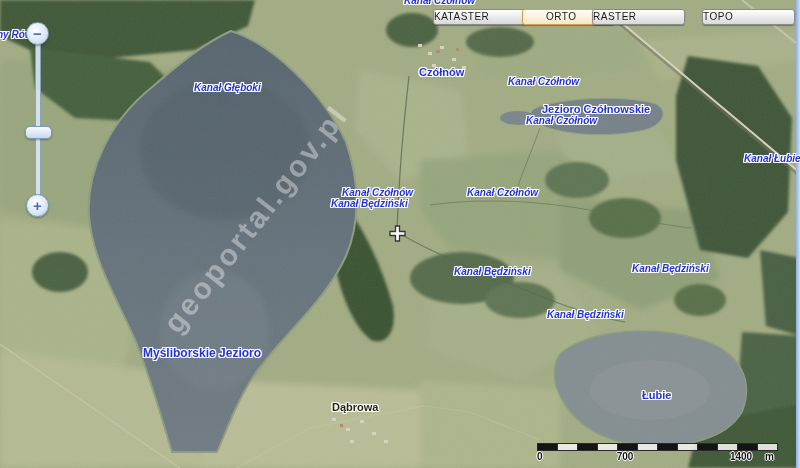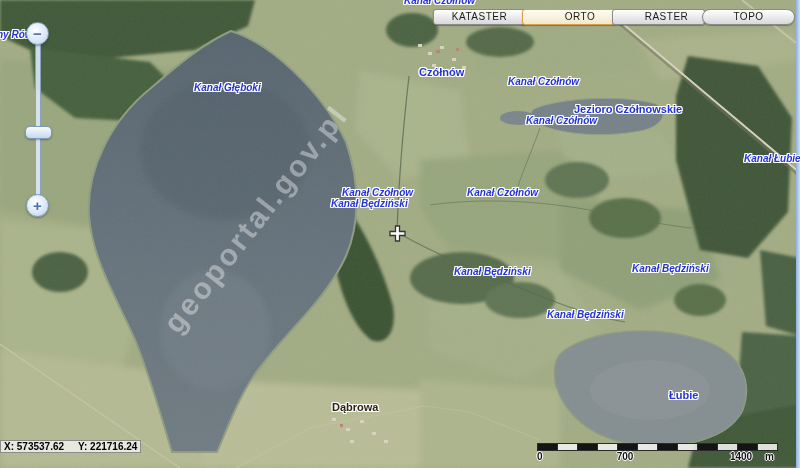--- a/index.html
+++ b/index.html
@@ -24,21 +24,21 @@
   
   #watermark{position:absolute;left:170px;top:312px;transform:rotate(-52deg);
        transform-origin:0 50%;font-size:30px;font-weight:bold;letter-spacing:3px;
        color:rgba(255,255,255,.38);z-index:4;pointer-events:none;}
 
   
   .btn{position:absolute;top:9px;width:93px;height:16px;z-index:10;
        border:1px solid #8a8a8a;border-radius:3px;
        background:linear-gradient(#ffffff,#d8d8d8);
        font-family:"Liberation Sans",sans-serif;font-size:10px;color:#1a1a1a;
-       text-align:center;line-height:14px;padding:0;letter-spacing:.5px;
+       text-align:left;line-height:14px;padding:0;letter-spacing:.5px;
        box-shadow:0 1px 1px rgba(0,0,0,.3);cursor:pointer;}
   .btn.active{border:1px solid #d89c4a;background:linear-gradient(#fffdf2,#f2e7cb);}
 
   
   #zoomctl{position:absolute;left:25px;top:22px;width:27px;height:200px;z-index:10;}
   #ztrack{position:absolute;left:10px;top:11px;width:4px;height:180px;
        background:rgba(219,233,247,.9);border:1px solid rgba(125,150,185,.85);border-radius:2px;}
   .zbtn{position:absolute;left:1px;width:23px;height:23px;border-radius:50%;
        background:radial-gradient(circle at 40% 35%,#ffffff,#dbe8f6 55%,#b9cfe8);
        border:1px solid #7f9ab9;color:#4b6fae;font:bold 15px/21px "Liberation Sans",sans-serif;
@@ -178,52 +178,50 @@
       <rect width="800" height="468" filter="url(#grainf)" opacity="0.08"></rect>
     </svg>
 
     <div id="watermark">geoportal.gov.pl</div>
 
     <div class="lbl canal" style="left:-3px;top:29px;">ny Rów</div>
     <div class="lbl canal" style="left:404px;top:-5px;">Kanał Czółnów</div>
     <div class="lbl canal" style="left:194px;top:61px;margin-top:21px;">Kanał Głęboki</div>
     <div class="lbl town" style="left:419px;top:66px;">Czółnów</div>
     <div class="lbl canal" style="left:508px;top:76px;">Kanał Czółnów</div>
-    <div class="lbl lake" style="left:542px;top:103px;margin-left:32px;">Jezioro Czółnowskie</div>
+    <div class="lbl lake" style="left:542px;top:103px;">Jezioro Czółnowskie</div>
     <div class="lbl canal" style="left:526px;top:115px;">Kanał Czółnów</div>
     <div class="lbl canal" style="left:744px;top:153px;">Kanał Łubie</div>
     <div class="lbl canal" style="left:342px;top:187px;">Kanał Czółnów</div>
     <div class="lbl canal" style="left:331px;top:198px;">Kanał Będziński</div>
     <div class="lbl canal" style="left:467px;top:187px;">Kanał Czółnów</div>
     <div class="lbl canal" style="left:454px;top:266px;">Kanał Będziński</div>
     <div class="lbl canal" style="left:632px;top:263px;">Kanał Będziński</div>
     <div class="lbl canal" style="left:547px;top:309px;">Kanał Będziński</div>
+    <div class="lbl lake-lg" style="left:143px;top:346px;">Myśliborskie Jezioro</div>
     <div class="lbl town-dark" style="left:324px;top:401px;">Dąbrowa</div>
-    <div class="lbl lake" style="left:642px;top:389px;margin-left:27px;">Łubie</div>
+    <div class="lbl lake" style="left:642px;top:389px;">Łubie</div>
 
     <svg id="crosshair" width="17" height="17">
       <path d="M6.5,1 h4 v5.5 h5.5 v4 h-5.5 v5.5 h-4 v-5.5 h-5.5 v-4 h5.5 z" fill="#ffffff" stroke="#333333" stroke-width="1.3"></path>
     </svg>
   </div>
 
   <button class="btn" style="left:433px;">KATASTER</button>
   <button class="btn active" style="left:522px;padding-left:23px;">ORTO</button>
-  <button class="btn" style="left:612px;padding-left:16px;">RASTER</button>
-  <button class="btn" style="left:702px;border-radius:8px;">TOPO</button>
+  <button class="btn" style="left:592px;">RASTER</button>
+  <button class="btn" style="left:702px;">TOPO</button>
 
   <div id="zoomctl">
     <div id="ztrack"></div>
     <button id="zoomout" class="zbtn">−</button>
     <div id="zhandle"></div>
     <button id="zoomin" class="zbtn">+</button>
   </div>
 
-  <div id="coordxy" class="coordrow">
-    <span>X: 573537.62</span><span class="gap"></span><span>Y: 221716.24</span>
-  </div>
 
   <div id="scalebar">
     <div id="segments">
       <span class="seg b"></span><span class="seg w"></span><span class="seg b"></span><span class="seg w"></span>
       <span class="seg b"></span><span class="seg w"></span><span class="seg b"></span><span class="seg w"></span>
       <span class="seg b"></span><span class="seg w"></span><span class="seg b"></span><span class="seg w"></span>
     </div>
     <span class="stick" style="left:0;">0</span>
     <span class="stick ctr" style="left:88px;">700</span>
     <span class="stick ctr" style="left:204px;">1400</span>

